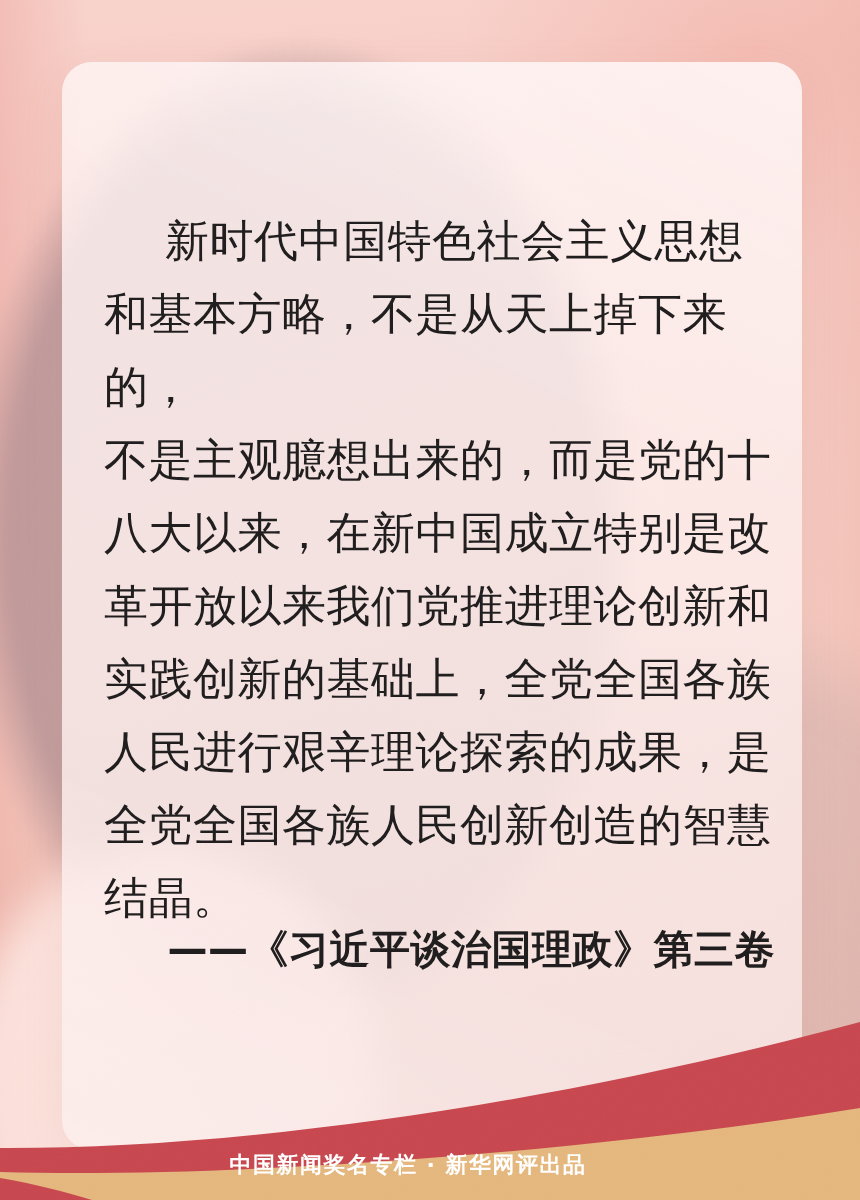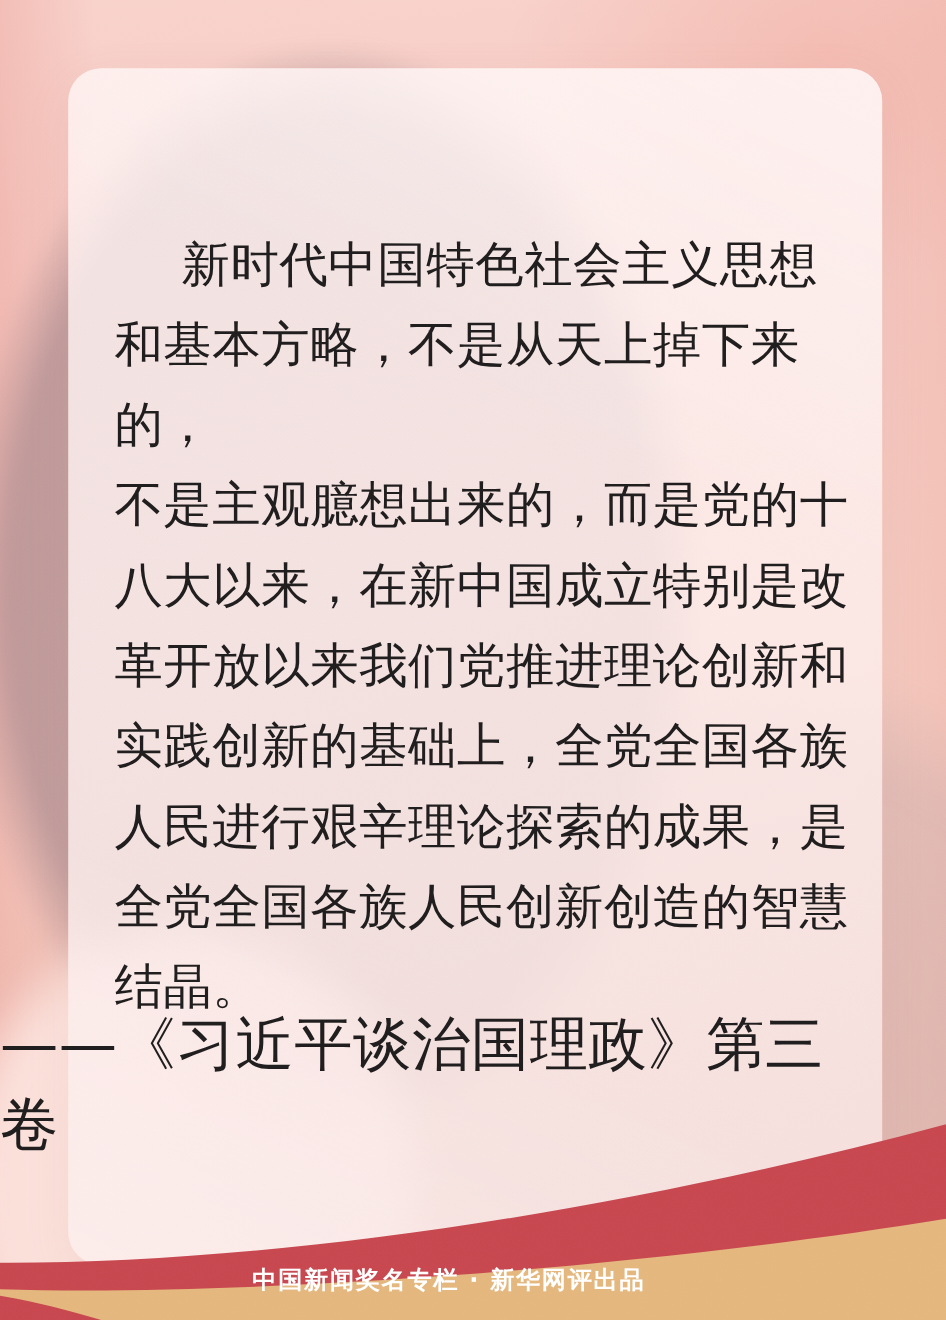--- a/index.html
+++ b/index.html
@@ -38,21 +38,21 @@
       linear-gradient(205deg,rgba(255,255,255,.38) 0%,rgba(255,255,255,0) 34%),
       linear-gradient(25deg,rgba(255,255,255,.22) 0%,rgba(255,255,255,0) 30%);
   }
   .quote{
     position:absolute;left:104px;top:204px;width:680px;
     font-size:44px;line-height:73px;letter-spacing:.5px;color:#1e1c1c;
     white-space:pre-line;text-indent:61px;font-weight:400;
   }
   .attribution{
     position:absolute;right:85px;top:913px;
-    font-size:53px;line-height:73px;letter-spacing:.5px;color:#1e1c1c;font-weight:400;
+    font-size:40px;line-height:73px;letter-spacing:.5px;color:#1e1c1c;font-weight:700;
   }
   
   .waves{position:absolute;left:0;top:1000px;width:860px;height:200px;display:block;}
   .footer-credit{
     position:absolute;left:0;right:0;top:1151px;height:28px;line-height:28px;
     text-align:center;transform:translateX(-22px);
     font-size:22px;letter-spacing:1.5px;color:#ffffff;font-weight:bold;
   }
   
   .noise{position:absolute;inset:0;width:860px;height:1200px;mix-blend-mode:soft-light;opacity:.55;pointer-events:none;}

